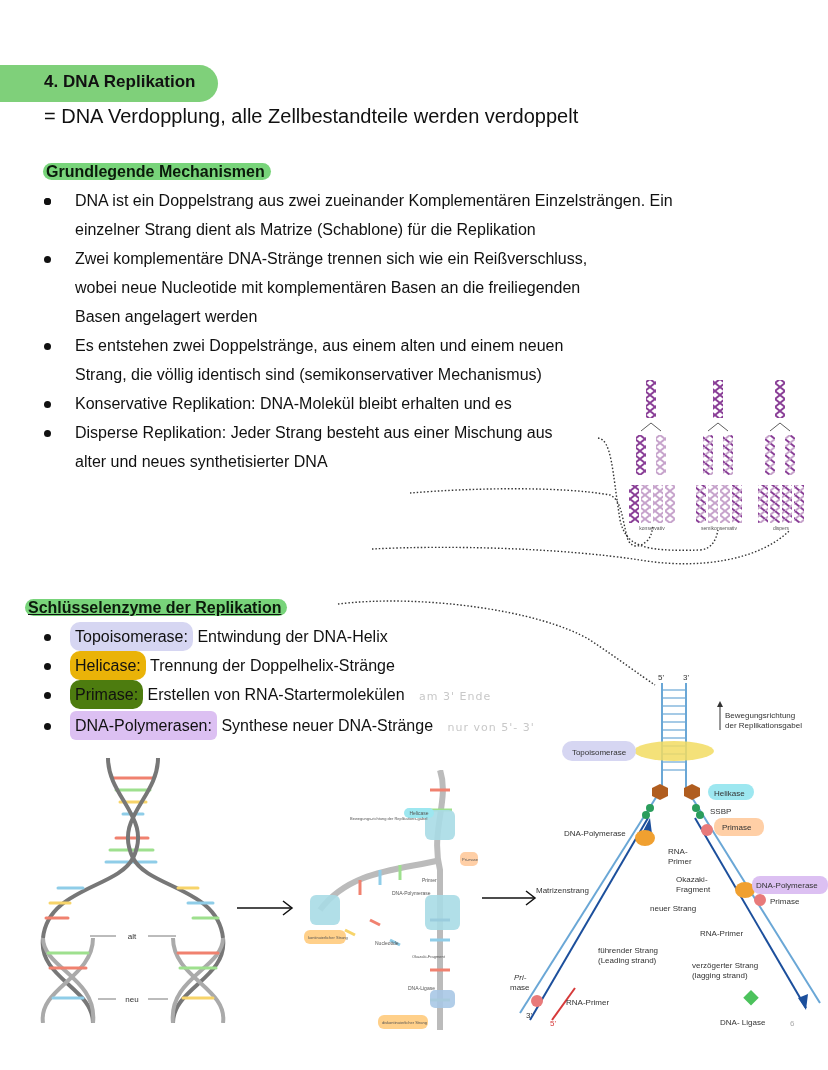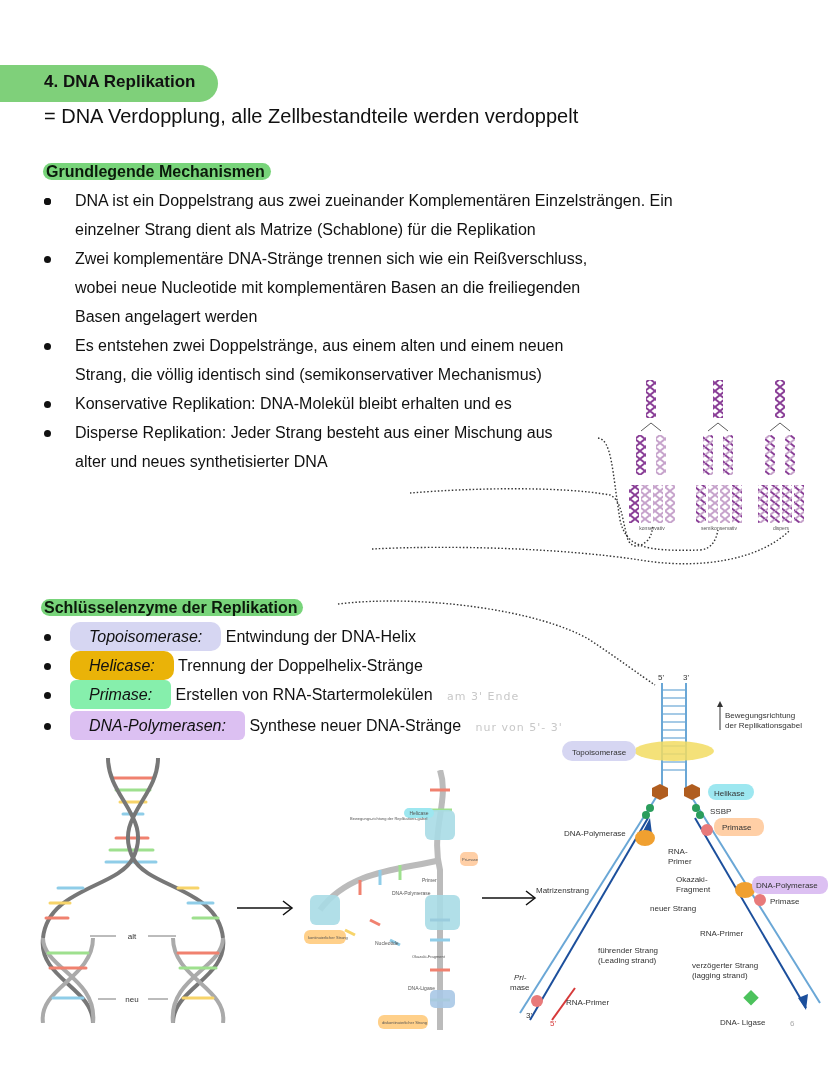--- a/index.html
+++ b/index.html
@@ -2,29 +2,29 @@
 <html><head>
 <meta charset="utf-8">
 <style>
   html, body { margin: 0; padding: 0; }
   body { width: 828px; height: 1070px; background: #ffffff; position: relative; overflow: hidden;
          font-family: "Liberation Sans", sans-serif; color: #111; }
   .abs { position: absolute; }
   .title-pill { left: 0; top: 65px; width: 218px; height: 37px; background: #7fd07a; border-radius: 0 20px 20px 0; }
   .title-text { left: 44px; top: 72px; font-size: 17px; font-weight: bold; color: #111; }
   .subtitle { left: 44px; top: 105px; font-size: 20px; }
-  .hl { display: inline-block; border-radius: 10px; padding: 0 19px; margin-left: -5px; font-style: italic; }
+  .hl { display: inline-block; border-radius: 10px; padding: 0 5px; margin-left: -5px; }
   .section-head { font-size: 16px; font-weight: bold; color: #0b1a0b; background: #78d47a; border-radius: 10px; padding: 0 6px 0 3px; }
   .bullets { left: 44px; width: 740px; font-size: 16px; line-height: 29px; }
   .bullet { position: relative; padding-left: 31px; }
   .bullet::before { content: ""; position: absolute; left: 0; top: 12px; width: 7px; height: 7px; border-radius: 50%; background: #111; }
   .hand { font-family: "DejaVu Sans", sans-serif; color: #c8c8c8; font-size: 11px; margin-left: 10px; letter-spacing: 1px; }
   .enz-topo { background: #d6d6f2; }
   .enz-heli { background: #eab308; }
-  .enz-prim { background: #86efac; border-radius: 6px; }
+  .enz-prim { background: #4d7c0f; }
   .enz-poly { background: #dcc0f2; border-radius: 6px; }
   svg text { font-family: "Liberation Sans", sans-serif; }
   .small { font-size: 8px; fill: #333; }
   .tiny { font-size: 5px; fill: #555; }
 </style>
 </head>
 <body>
 
 <div class="abs title-pill"></div>
 <div class="abs title-text">4. DNA Replikation</div>
@@ -106,21 +106,21 @@
   <rect x="160" y="60" width="10" height="40" fill="url(#helixMix)"></rect>
   <rect x="133" y="110" width="10" height="38" fill="url(#helixMix)"></rect>
   <rect x="145" y="110" width="10" height="38" fill="url(#helixMix)"></rect>
   <rect x="157" y="110" width="10" height="38" fill="url(#helixMix)"></rect>
   <rect x="169" y="110" width="10" height="38" fill="url(#helixMix)"></rect>
   <text x="27" y="155" class="tiny" text-anchor="middle">konservativ</text>
   <text x="94" y="155" class="tiny" text-anchor="middle">semikonservativ</text>
   <text x="156" y="155" class="tiny" text-anchor="middle">dispers</text>
 </svg>
 
-<div class="abs" style="left:41px; top:599px;">
+<div class="abs" style="left:25px; top:599px;text-decoration:underline;">
   <span class="section-head">Schlüsselenzyme der Replikation</span>
 </div>
 
 <div class="abs bullets" style="top:622px;">
   <div class="bullet">
     <span class="hl enz-topo">Topoisomerase:</span>
     <span>Entwindung der DNA-Helix</span>
   </div>
   <div class="bullet">
     <span class="hl enz-heli">Helicase:</span>

